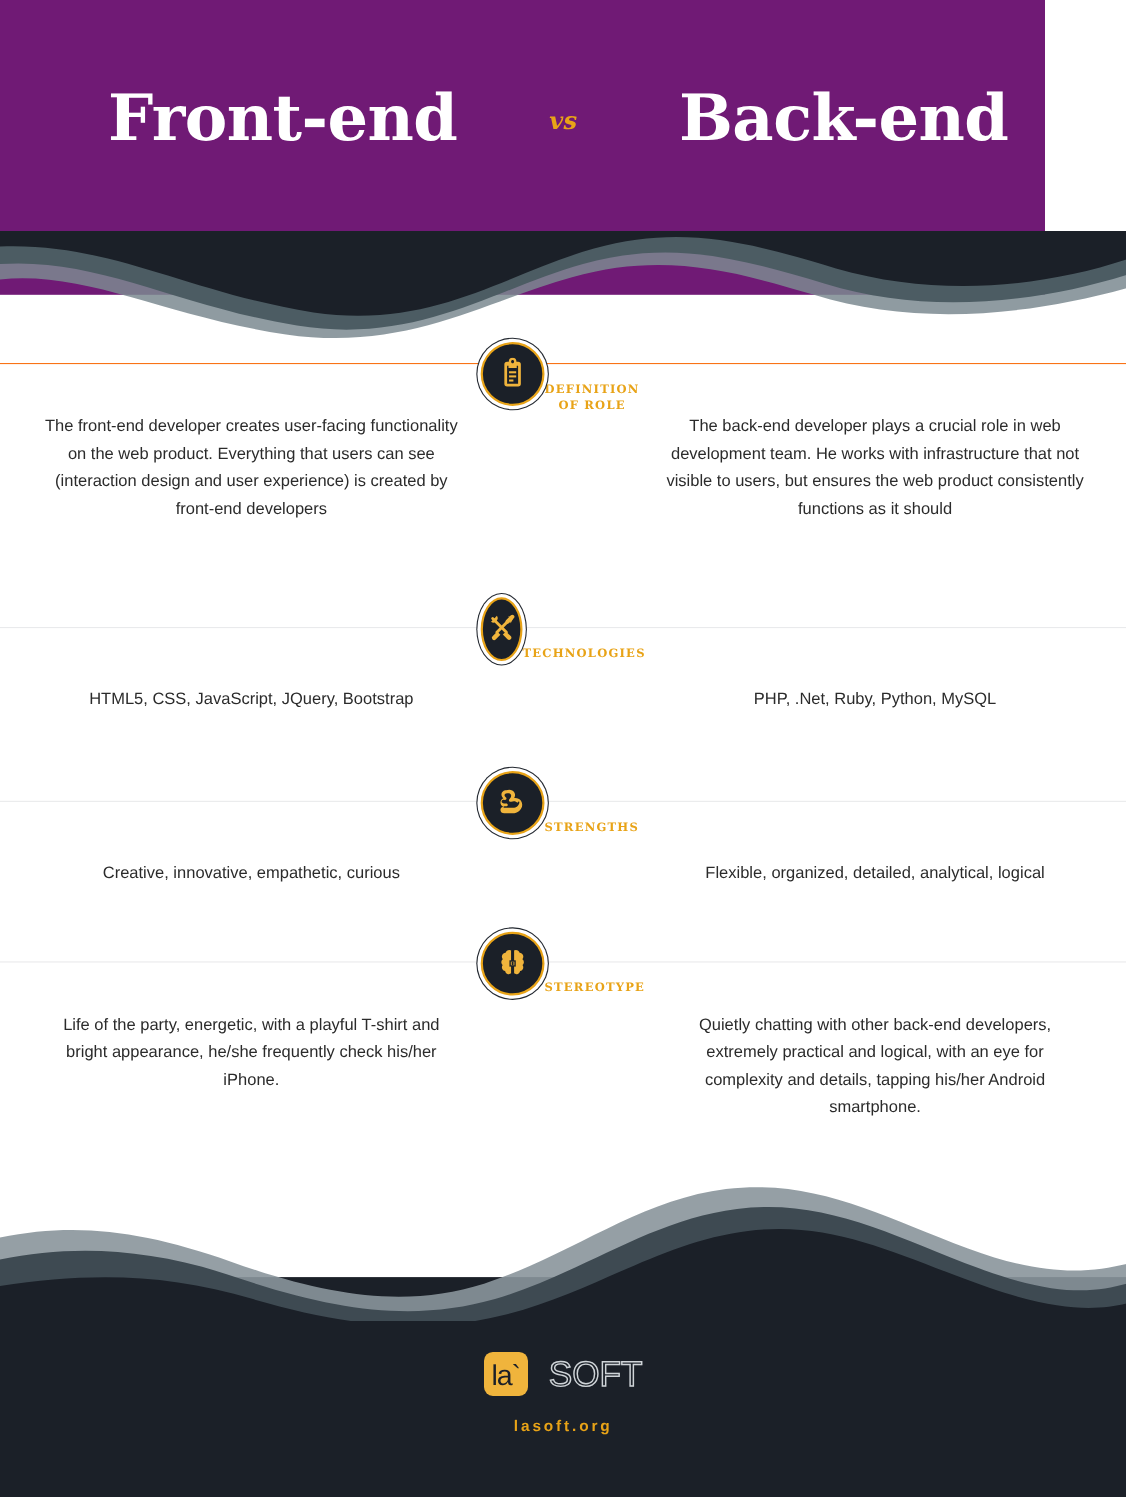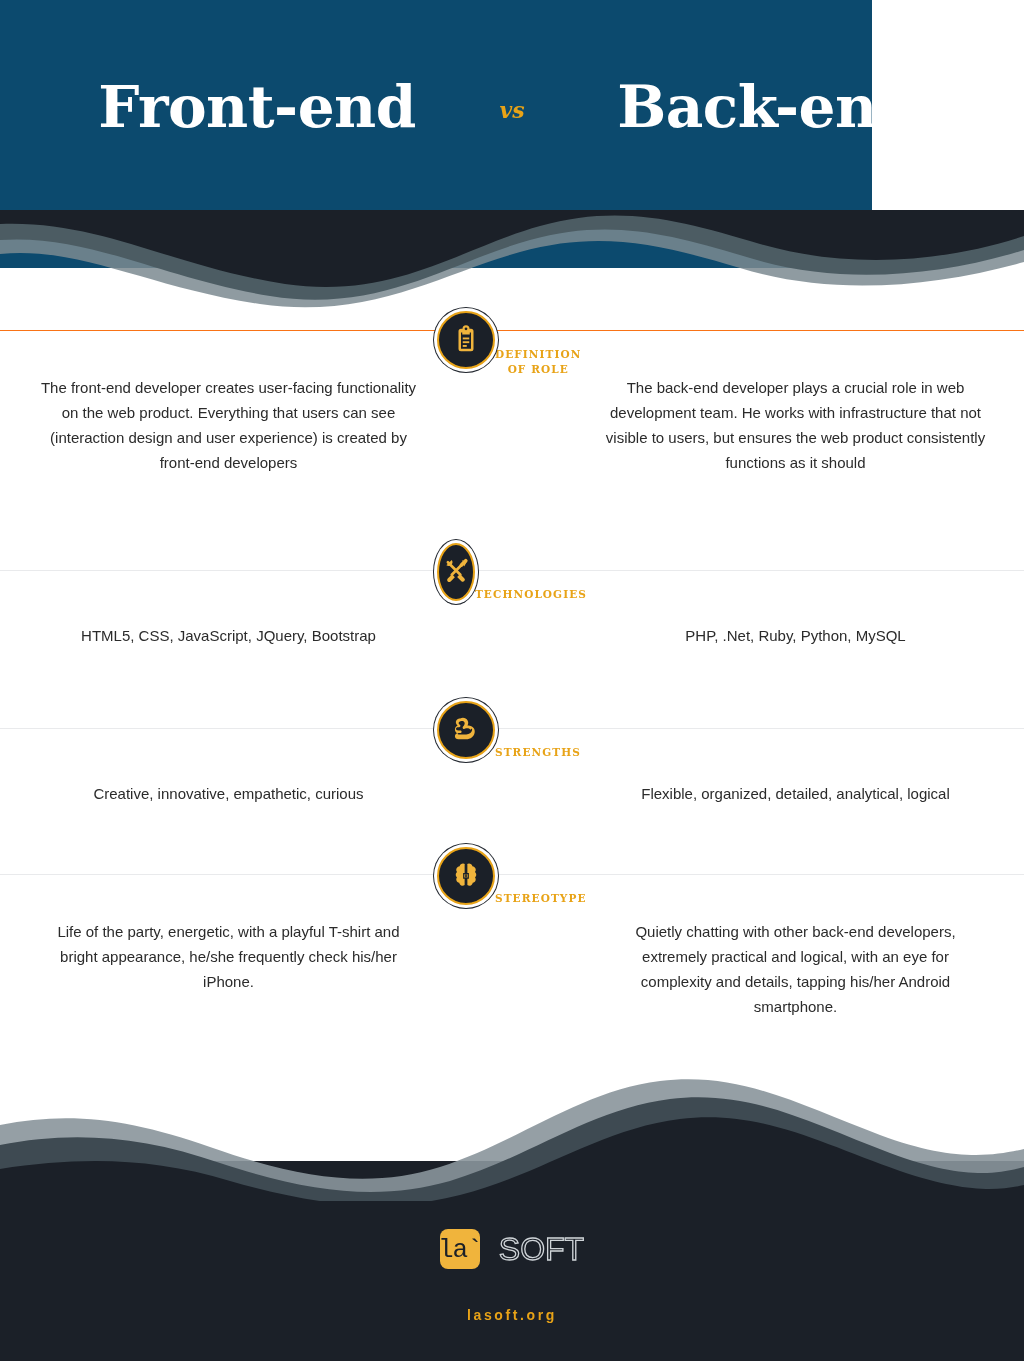--- a/index.html
+++ b/index.html
@@ -6,22 +6,22 @@
   html, body {
     width:1024px; height:1361px;
     background:#ffffff;
     font-family:"Liberation Sans", sans-serif;
     overflow:hidden;
   }
   .page { position:relative; width:1024px; height:1361px; background:#ffffff; }
 
   
   .header {
-    position:absolute; top:0; left:0; width:872px; height:268px;
-    background:#0c4a6e; overflow:visible;
+    position:absolute; top:0; left:0; width:950px; height:268px;
+    background:#701a75; overflow:visible;
   }
   .header-inner {
     position:absolute; top:0; left:0; width:1024px; height:268px;
     display:flex; align-items:center; justify-content:center;
   }
   .title-row {
     display:flex; align-items:center; justify-content:center;
     width:100%; padding-bottom:55px;
   }
   .title {
@@ -120,36 +120,36 @@
   .logo {
     display:flex; align-items:center; gap:2px;
   }
   .logo-mark {
     width:40px; height:40px; border-radius:8px;
     background:#f0b43c;
     display:flex; align-items:center; justify-content:center;
     position:relative;
   }
   .logo-mark-text {
-    font-family:Liberation Mono, monospace;
+    font-family:Liberation Sans, sans-serif;
     font-size:26px; font-weight:400; color:#1b2028;
     line-height:1; letter-spacing:-1px;
     position:relative; top:1px;
   }
   .logo-word {
     font-family:"Liberation Sans", sans-serif;
     font-size:32px; font-weight:400;
     color:transparent;
     -webkit-text-stroke:1.3px #cfd4d8;
     letter-spacing:0px;
     line-height:1;
     margin-left:17px;
   }
   .footer-url {
-    margin-top:38px;
+    margin-top:19px;
     font-family:"Liberation Sans", sans-serif;
     font-size:14px; font-weight:bold;
     letter-spacing:2.6px;
     color:#e8a317;
   }
 </style>
 </head>
 <body>
 
 <div class="page">

